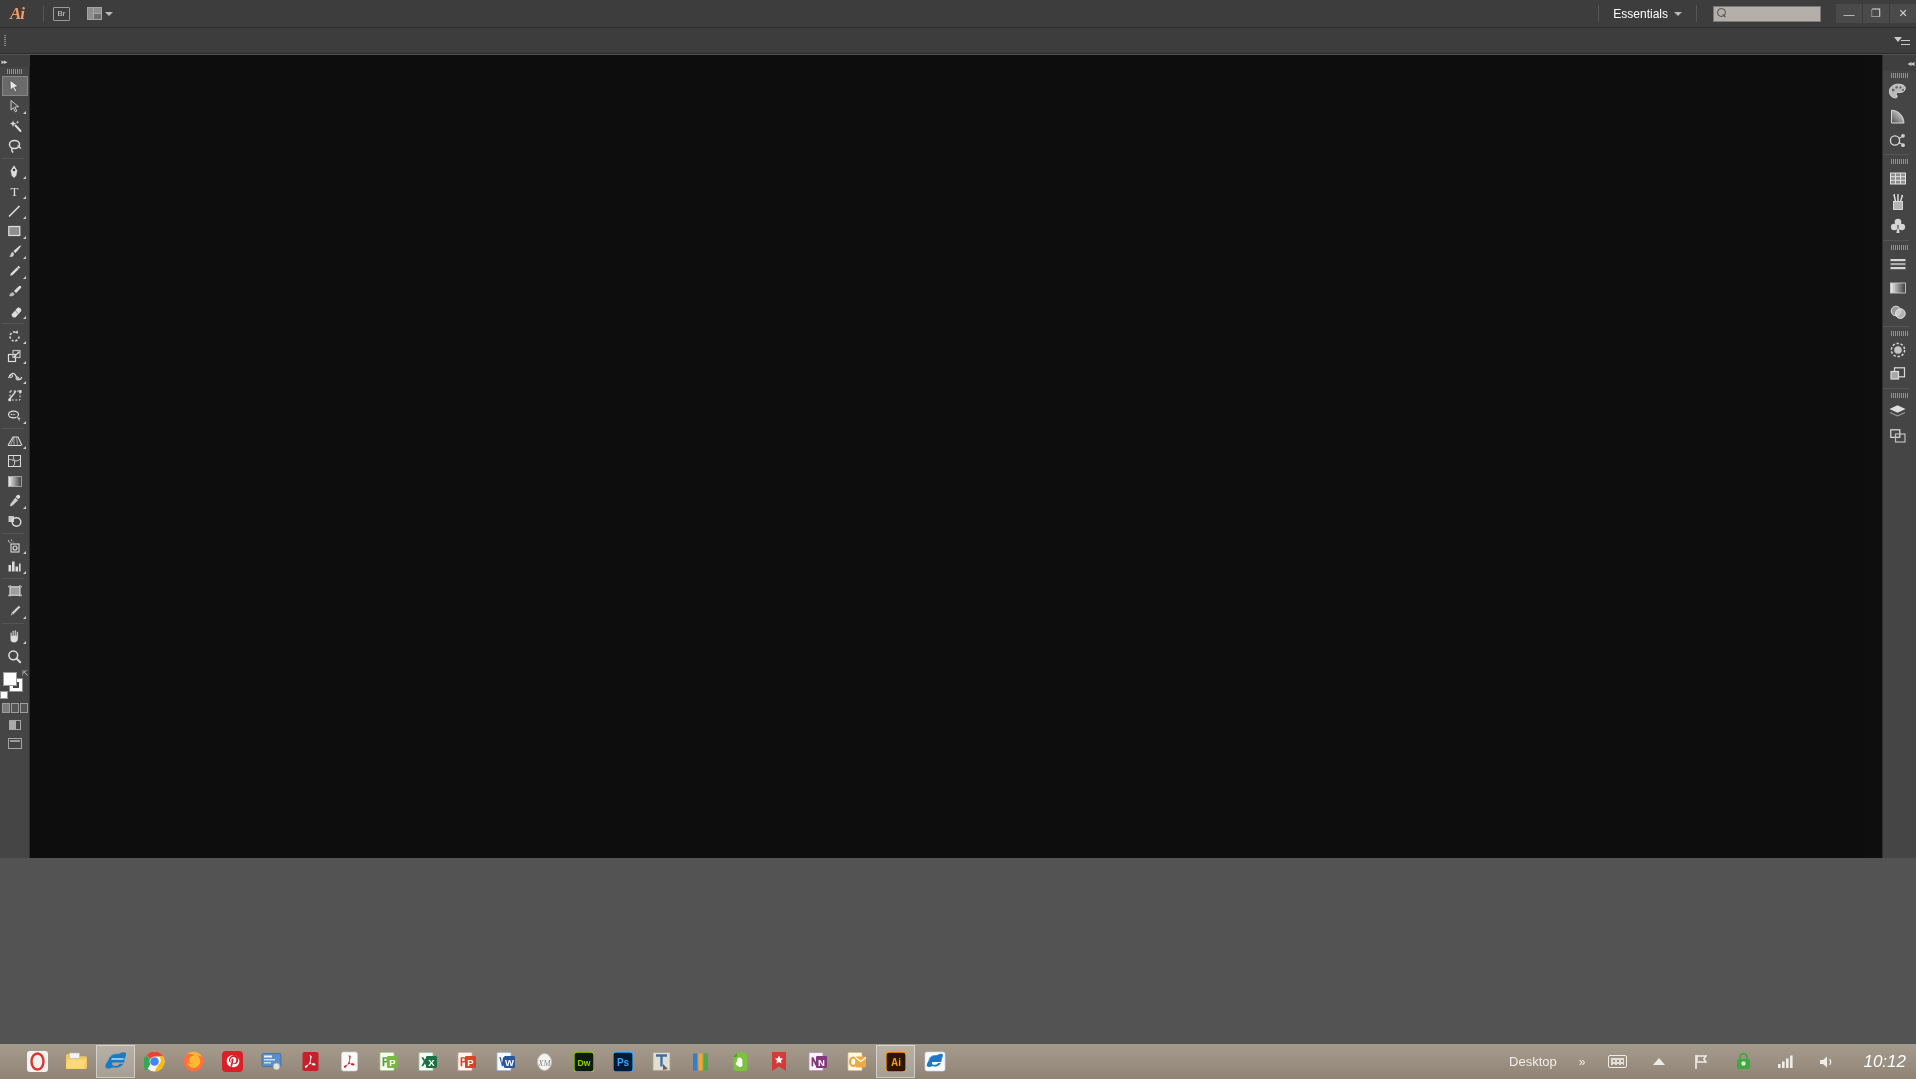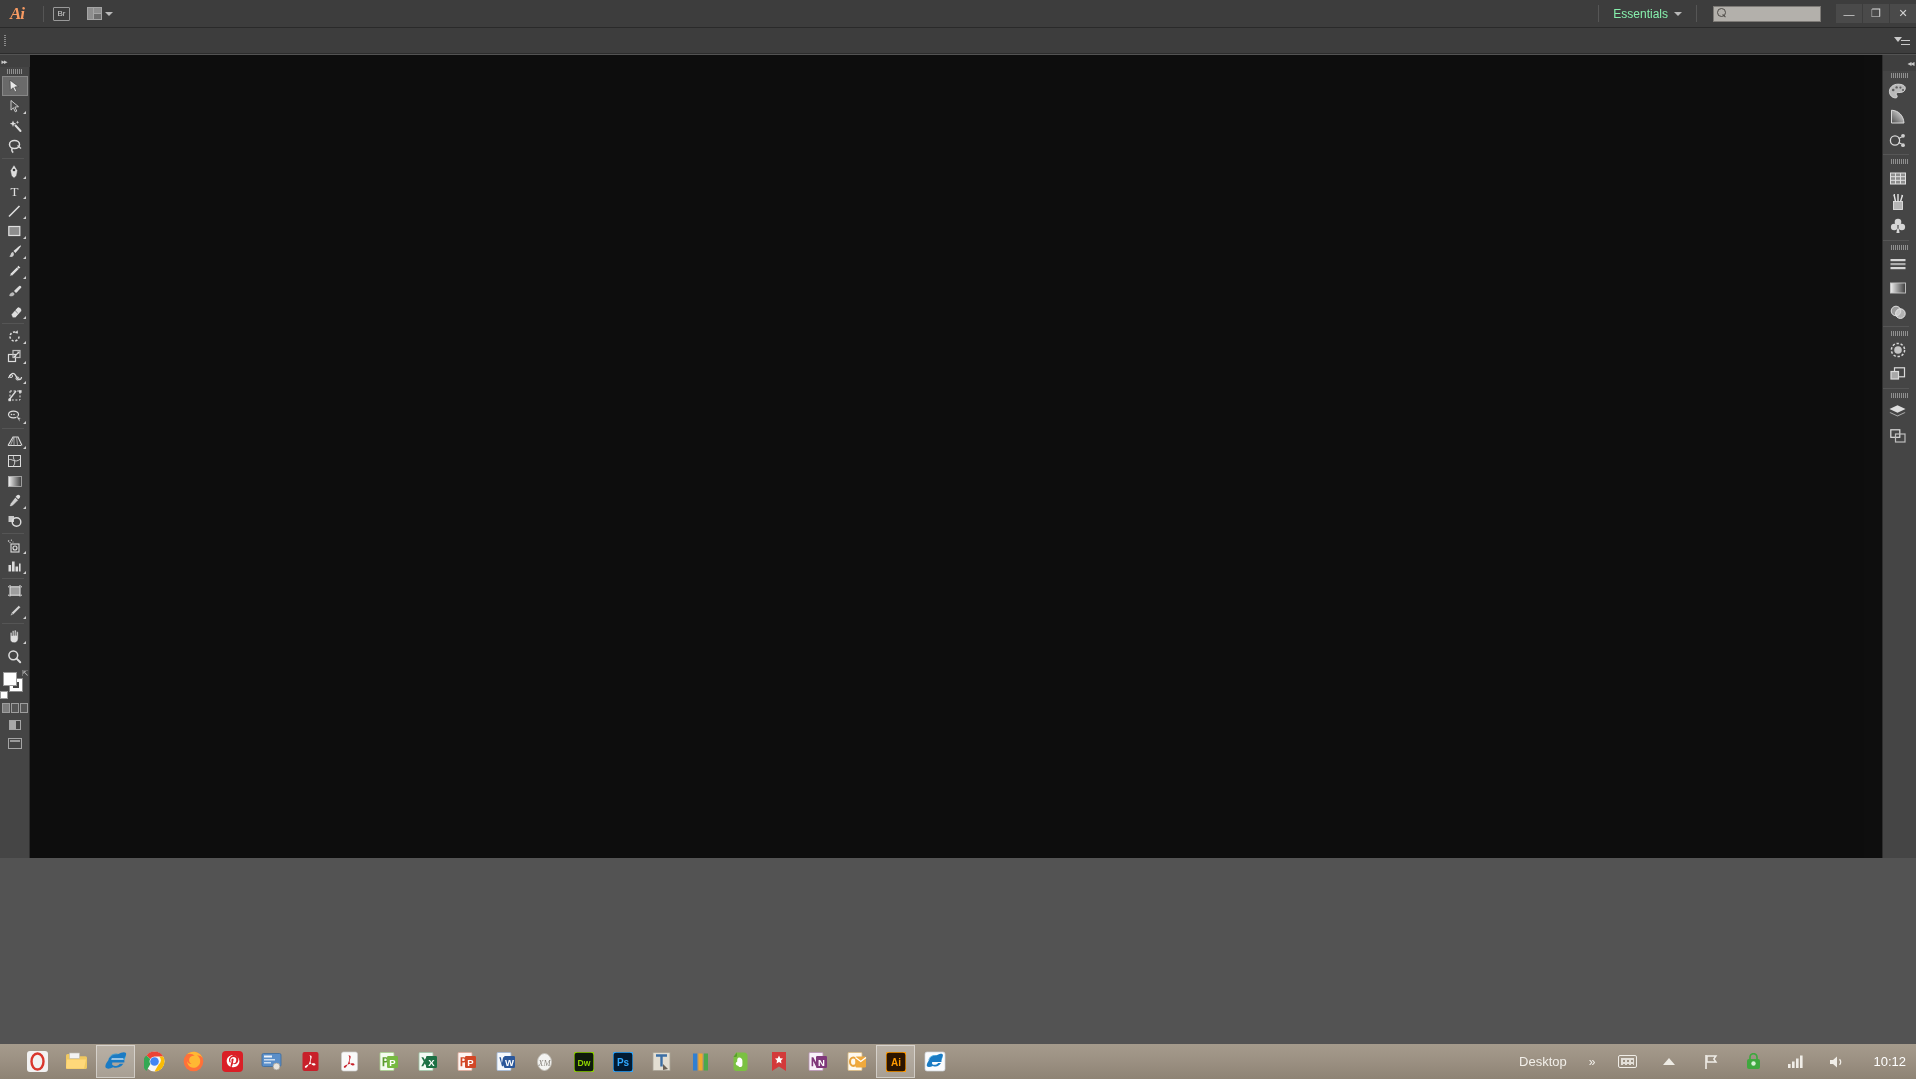--- a/index.html
+++ b/index.html
@@ -37,21 +37,21 @@
   .arrange-btn{ display:flex; align-items:center; gap:3px; margin-left:17px; cursor:default; }
   .arrange-ico{ width:15px; height:13px; border:1px solid #a5a5a5; display:flex; }
   .arrange-ico .c1{ width:6px; border-right:1px solid #a5a5a5; background:#8e8e8e; }
   .arrange-ico .c2{ flex:1; display:flex; flex-direction:column; }
   .arrange-ico .c2 .r1{ flex:1; background:#8e8e8e; border-bottom:1px solid #a5a5a5;}
   .arrange-ico .c2 .r2{ flex:1; background:#6d6d6d;}
   .tri-dn{ width:0;height:0;border-left:4px solid transparent;border-right:4px solid transparent;border-top:4px solid #b9b9b9;}
 
   .mb-right{ margin-left:auto; display:flex; align-items:center; height:28px; }
   .ws-sep{ width:1px;height:17px;background:#565656; margin:0 10px;}
-  .ws-btn{ display:flex;align-items:center;gap:6px;color:#86efac;font-size:12px;cursor:default;padding:0 4px;}
+  .ws-btn{ display:flex;align-items:center;gap:6px;color:#ffffff;font-size:12px;cursor:default;padding:0 4px;}
   .search-box{
     width:108px;height:16px;background:#b3b0ab;border:1px solid #7d7a76;
     display:flex;align-items:center;padding:0 3px;margin-left:6px;
   }
   .search-box .mag{ width:11px;height:11px;position:relative;}
   .search-box .mag::before{content:"";position:absolute;left:0;top:0;width:7px;height:7px;border:1.4px solid #4d4a46;border-radius:50%;}
   .search-box .mag::after{content:"";position:absolute;left:6px;top:6px;width:4px;height:1.4px;background:#4d4a46;transform:rotate(45deg);transform-origin:0 0;}
   .search-box input{ border:none;background:transparent;outline:none;width:100%;font-size:11px;color:#333;font-family:"Liberation Sans",sans-serif;}
   .wctrl{ display:flex; margin-left:14px; }
   .wbtn{ width:26px;height:19px;display:flex;align-items:center;justify-content:center;color:#d4d4d4;font-size:11px;cursor:default;background:#4a4a4a;margin-left:1px;}
@@ -135,21 +135,21 @@
     background:linear-gradient(to bottom,#a59b8c 0%,#9c9183 45%,#8e8374 100%);
     display:flex;align-items:center;
   }
   .tb-icons{display:flex;align-items:center;height:35px;padding-left:18px;gap:0px;}
   .tb-item{width:39px;height:33px;display:flex;align-items:center;justify-content:center;cursor:default;position:relative;}
   .tb-item.active{background:rgba(255,255,255,0.22);box-shadow:inset 0 0 0 1px rgba(255,255,255,0.45);}
   .tb-right{margin-left:auto;display:flex;align-items:center;height:35px;padding-right:10px;gap:22px;}
   .tb-desktop{color:#f2efe9;font-size:13px;}
   .tb-chev{color:#f2efe9;font-size:12px;}
   .tray-ico{width:20px;height:18px;display:flex;align-items:center;justify-content:center;}
-  .tb-time{color:#fff;font-size:13px;margin-left:4px;}
+  .tb-time{color:#fff;font-size:17px;margin-left:4px;font-style:italic;}
   .kbd{width:19px;height:13px;border:1.4px solid #f0ede7;border-radius:2px;position:relative;}
   .kbd::after{content:"";position:absolute;left:2px;top:2px;right:2px;bottom:2px;
     background:repeating-linear-gradient(to right,#f0ede7 0 2px,transparent 2px 4px),
                repeating-linear-gradient(to bottom,#f0ede7 0 2px,transparent 2px 4px);
     background-size:4px 4px;opacity:.85;}
   .up-tri{width:0;height:0;border-left:6px solid transparent;border-right:6px solid transparent;border-bottom:7px solid #eeebe4;}
 </style>
 </head>
 <body>
 

